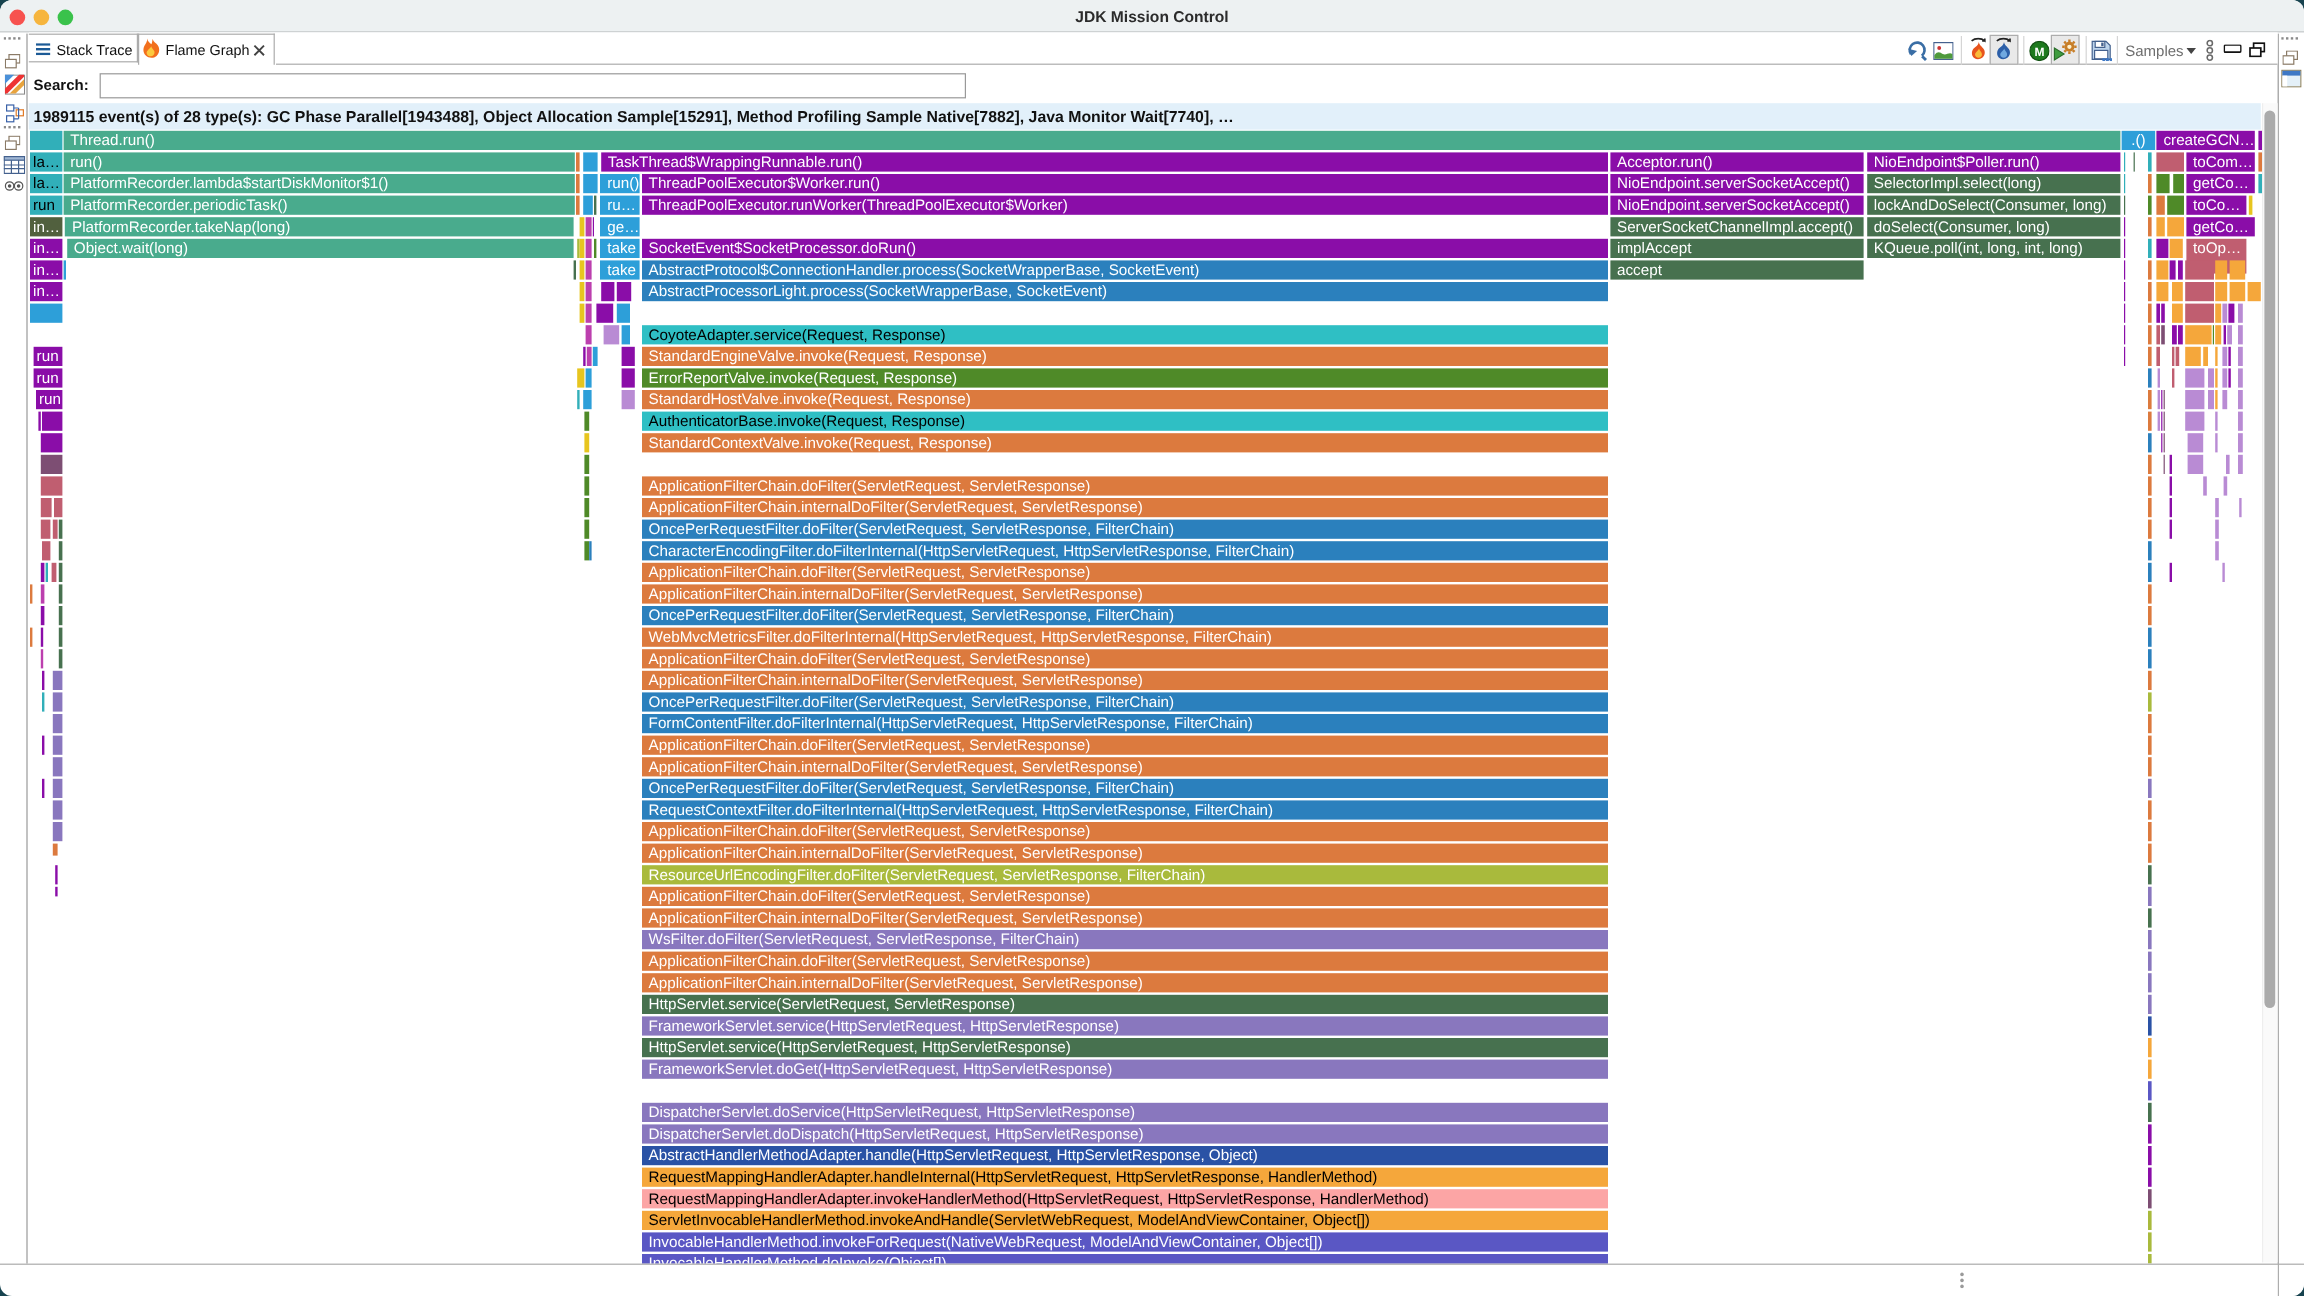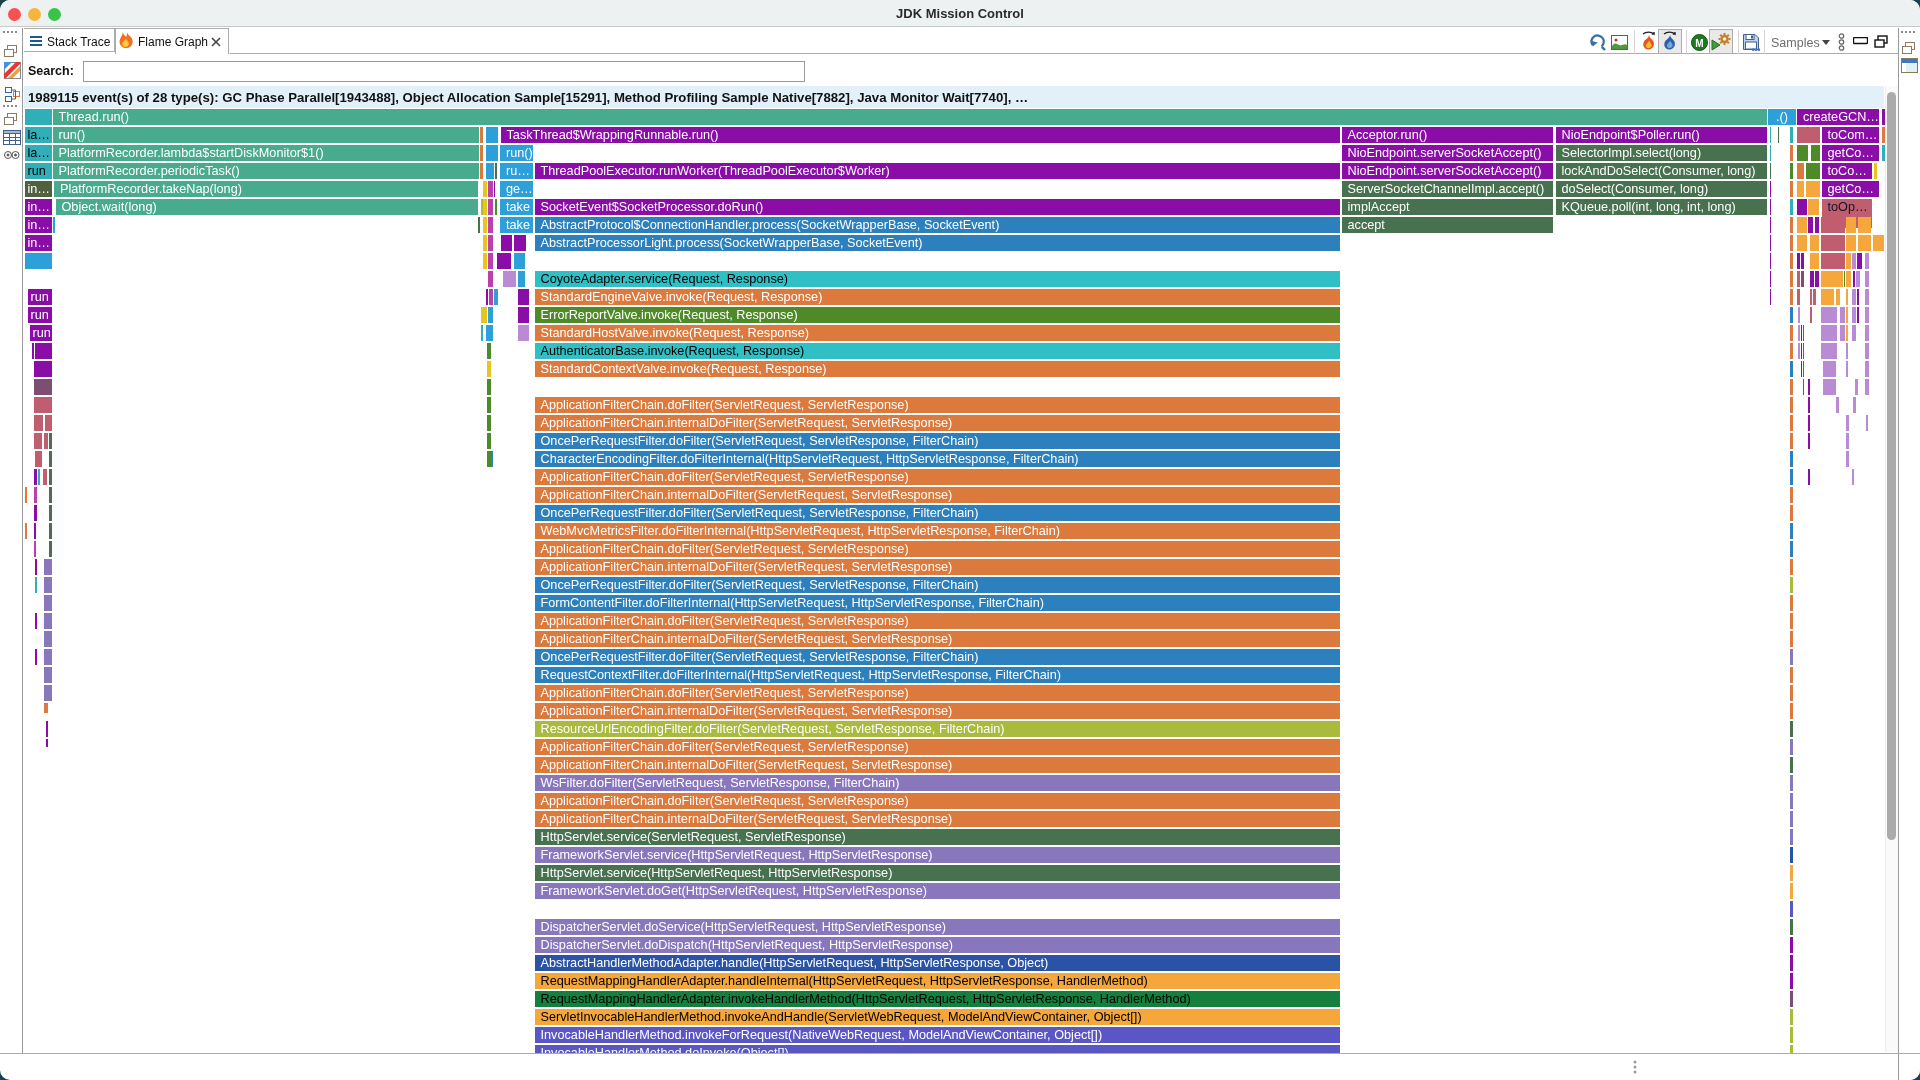--- a/index.html
+++ b/index.html
@@ -269,20 +269,21 @@
     <div class="b" style="left:487px;top:433px;width:3.5px;height:16px;background:#4F8A28;color:#fff;padding:0"></div>
     <div class="b" style="left:487px;top:361px;width:3.5px;height:16px;background:#E7C51F;color:#fff;padding:0"></div>
     <div class="b" style="left:487px;top:451px;width:3.5px;height:16px;background:#4F8A28;color:#fff;padding:0"></div>
     <div class="b" style="left:490.5px;top:451px;width:2.0px;height:16px;background:#2B80BD;color:#fff;padding:0"></div>
     <div class="b" style="left:500px;top:145px;width:32.5px;height:16px;background:#2D9FD9;color:#fff">run()</div>
     <div class="b" style="left:500px;top:163px;width:32.5px;height:16px;background:#2D9FD9;color:#fff">ru…</div>
     <div class="b" style="left:500px;top:181px;width:32.5px;height:16px;background:#2D9FD9;color:#fff">ge…</div>
     <div class="b" style="left:500px;top:199px;width:32.5px;height:16px;background:#2D9FD9;color:#fff">take</div>
     <div class="b" style="left:500px;top:217px;width:32.5px;height:16px;background:#2D9FD9;color:#fff">take</div>
     <div class="b" style="left:500.5px;top:127px;width:839.5px;height:16px;background:#8A0DA8;color:#fff">TaskThread$WrappingRunnable.run()</div>
+    <div class="b" style="left:534.5px;top:145px;width:805.5px;height:16px;background:#8A0DA8;color:#fff">ThreadPoolExecutor$Worker.run()</div>
     <div class="b" style="left:534.5px;top:163px;width:805.5px;height:16px;background:#8A0DA8;color:#fff">ThreadPoolExecutor.runWorker(ThreadPoolExecutor$Worker)</div>
     <div class="b" style="left:534.5px;top:199px;width:805.5px;height:16px;background:#8A0DA8;color:#fff">SocketEvent$SocketProcessor.doRun()</div>
     <div class="b" style="left:534.5px;top:217px;width:805.5px;height:16px;background:#2B80BD;color:#fff">AbstractProtocol$ConnectionHandler.process(SocketWrapperBase, SocketEvent)</div>
     <div class="b" style="left:534.5px;top:235px;width:805.5px;height:16px;background:#2B80BD;color:#fff">AbstractProcessorLight.process(SocketWrapperBase, SocketEvent)</div>
     <div class="b" style="left:534.5px;top:271px;width:805.5px;height:16px;background:#2FBFC4;color:#000">CoyoteAdapter.service(Request, Response)</div>
     <div class="b" style="left:534.5px;top:289px;width:805.5px;height:16px;background:#DC7A3E;color:#fff">StandardEngineValve.invoke(Request, Response)</div>
     <div class="b" style="left:534.5px;top:307px;width:805.5px;height:16px;background:#4F8A28;color:#fff">ErrorReportValve.invoke(Request, Response)</div>
     <div class="b" style="left:534.5px;top:325px;width:805.5px;height:16px;background:#DC7A3E;color:#fff">StandardHostValve.invoke(Request, Response)</div>
     <div class="b" style="left:534.5px;top:343px;width:805.5px;height:16px;background:#2FBFC4;color:#000">AuthenticatorBase.invoke(Request, Response)</div>
     <div class="b" style="left:534.5px;top:361px;width:805.5px;height:16px;background:#DC7A3E;color:#fff">StandardContextValve.invoke(Request, Response)</div>
@@ -311,21 +312,21 @@
     <div class="b" style="left:534.5px;top:793px;width:805.5px;height:16px;background:#DC7A3E;color:#fff">ApplicationFilterChain.doFilter(ServletRequest, ServletResponse)</div>
     <div class="b" style="left:534.5px;top:811px;width:805.5px;height:16px;background:#DC7A3E;color:#fff">ApplicationFilterChain.internalDoFilter(ServletRequest, ServletResponse)</div>
     <div class="b" style="left:534.5px;top:829px;width:805.5px;height:16px;background:#47714F;color:#fff">HttpServlet.service(ServletRequest, ServletResponse)</div>
     <div class="b" style="left:534.5px;top:847px;width:805.5px;height:16px;background:#8977BE;color:#fff">FrameworkServlet.service(HttpServletRequest, HttpServletResponse)</div>
     <div class="b" style="left:534.5px;top:865px;width:805.5px;height:16px;background:#47714F;color:#fff">HttpServlet.service(HttpServletRequest, HttpServletResponse)</div>
     <div class="b" style="left:534.5px;top:883px;width:805.5px;height:16px;background:#8977BE;color:#fff">FrameworkServlet.doGet(HttpServletRequest, HttpServletResponse)</div>
     <div class="b" style="left:534.5px;top:919px;width:805.5px;height:16px;background:#8977BE;color:#fff">DispatcherServlet.doService(HttpServletRequest, HttpServletResponse)</div>
     <div class="b" style="left:534.5px;top:937px;width:805.5px;height:16px;background:#8977BE;color:#fff">DispatcherServlet.doDispatch(HttpServletRequest, HttpServletResponse)</div>
     <div class="b" style="left:534.5px;top:955px;width:805.5px;height:16px;background:#2A52A5;color:#fff">AbstractHandlerMethodAdapter.handle(HttpServletRequest, HttpServletResponse, Object)</div>
     <div class="b" style="left:534.5px;top:973px;width:805.5px;height:16px;background:#F5A73B;color:#000">RequestMappingHandlerAdapter.handleInternal(HttpServletRequest, HttpServletResponse, HandlerMethod)</div>
-    <div class="b" style="left:534.5px;top:991px;width:805.5px;height:16px;background:#15803d;color:#000">RequestMappingHandlerAdapter.invokeHandlerMethod(HttpServletRequest, HttpServletResponse, HandlerMethod)</div>
+    <div class="b" style="left:534.5px;top:991px;width:805.5px;height:16px;background:#fca5a5;color:#000">RequestMappingHandlerAdapter.invokeHandlerMethod(HttpServletRequest, HttpServletResponse, HandlerMethod)</div>
     <div class="b" style="left:534.5px;top:1009px;width:805.5px;height:16px;background:#F5A73B;color:#000">ServletInvocableHandlerMethod.invokeAndHandle(ServletWebRequest, ModelAndViewContainer, Object[])</div>
     <div class="b" style="left:534.5px;top:1027px;width:805.5px;height:16px;background:#5A57C4;color:#fff">InvocableHandlerMethod.invokeForRequest(NativeWebRequest, ModelAndViewContainer, Object[])</div>
     <div class="b" style="left:534.5px;top:1045px;width:805.5px;height:16px;background:#5A57C4;color:#fff">InvocableHandlerMethod.doInvoke(Object[])</div>
     <div class="b" style="left:1341.5px;top:127px;width:211.5px;height:16px;background:#8A0DA8;color:#fff">Acceptor.run()</div>
     <div class="b" style="left:1341.5px;top:145px;width:211.5px;height:16px;background:#8A0DA8;color:#fff">NioEndpoint.serverSocketAccept()</div>
     <div class="b" style="left:1341.5px;top:163px;width:211.5px;height:16px;background:#8A0DA8;color:#fff">NioEndpoint.serverSocketAccept()</div>
     <div class="b" style="left:1341.5px;top:181px;width:211.5px;height:16px;background:#47714F;color:#fff">ServerSocketChannelImpl.accept()</div>
     <div class="b" style="left:1341.5px;top:199px;width:211.5px;height:16px;background:#47714F;color:#fff">implAccept</div>
     <div class="b" style="left:1341.5px;top:217px;width:211.5px;height:16px;background:#47714F;color:#fff">accept</div>
     <div class="b" style="left:1555.5px;top:127px;width:211.0px;height:16px;background:#8A0DA8;color:#fff">NioEndpoint$Poller.run()</div>
@@ -336,21 +337,21 @@
     <div class="b" style="left:1768px;top:109px;width:28px;height:16px;background:#2D9FD9;color:#fff;padding-left:8px">.()</div>
     <div class="b" style="left:1796.9px;top:109px;width:82.09999999999991px;height:16px;background:#8A0DA8;color:#fff">createGCN…</div>
     <div class="b" style="left:1881.5px;top:109px;width:3.0px;height:16px;background:#8A0DA8;color:#fff;padding:0"></div>
     <div class="b" style="left:1821.5px;top:127px;width:57.5px;height:16px;background:#8A0DA8;color:#fff">toCom…</div>
     <div class="b" style="left:1881.5px;top:127px;width:3.0px;height:16px;background:#DC7A3E;color:#fff;padding:0"></div>
     <div class="b" style="left:1821.5px;top:145px;width:57.5px;height:16px;background:#8A0DA8;color:#fff">getCo…</div>
     <div class="b" style="left:1881.5px;top:145px;width:3.0px;height:16px;background:#31AFB9;color:#000;padding:0"></div>
     <div class="b" style="left:1821.5px;top:163px;width:50.5px;height:16px;background:#8A0DA8;color:#fff">toCo…</div>
     <div class="b" style="left:1874px;top:163px;width:3px;height:16px;background:#E7C51F;color:#fff;padding:0"></div>
     <div class="b" style="left:1821.5px;top:181px;width:57.5px;height:16px;background:#8A0DA8;color:#fff">getCo…</div>
-    <div class="b" style="left:1821.5px;top:199px;width:50.5px;height:29px;background:#C05E70;color:#0f172a">toOp…</div>
+    <div class="b" style="left:1821.5px;top:199px;width:50.5px;height:29px;background:#C05E70;color:#ffffff">toOp…</div>
     <div class="b" style="left:1796.9px;top:127px;width:23.09999999999991px;height:16px;background:#C05E70;color:#fff;padding:0"></div>
     <div class="b" style="left:1796.9px;top:145px;width:11.599999999999909px;height:16px;background:#4F8A28;color:#fff;padding:0"></div>
     <div class="b" style="left:1810.5px;top:145px;width:9.5px;height:16px;background:#4F8A28;color:#fff;padding:0"></div>
     <div class="b" style="left:1796.9px;top:163px;width:7.099999999999909px;height:16px;background:#DC7A3E;color:#fff;padding:0"></div>
     <div class="b" style="left:1806px;top:163px;width:14px;height:16px;background:#4F8A28;color:#fff;padding:0"></div>
     <div class="b" style="left:1796.9px;top:181px;width:7.099999999999909px;height:16px;background:#F5A73B;color:#000;padding:0"></div>
     <div class="b" style="left:1806px;top:181px;width:14px;height:16px;background:#F5A73B;color:#000;padding:0"></div>
     <div class="b" style="left:1797.1px;top:199px;width:9.900000000000091px;height:16px;background:#8A0DA8;color:#fff;padding:0"></div>
     <div class="b" style="left:1808.3px;top:199px;width:10.299999999999955px;height:16px;background:#F5A73B;color:#000;padding:0"></div>
     <div class="b" style="left:1769.8px;top:127px;width:1.2000000000000455px;height:16px;background:#31AFB9;color:#000;padding:0"></div>

